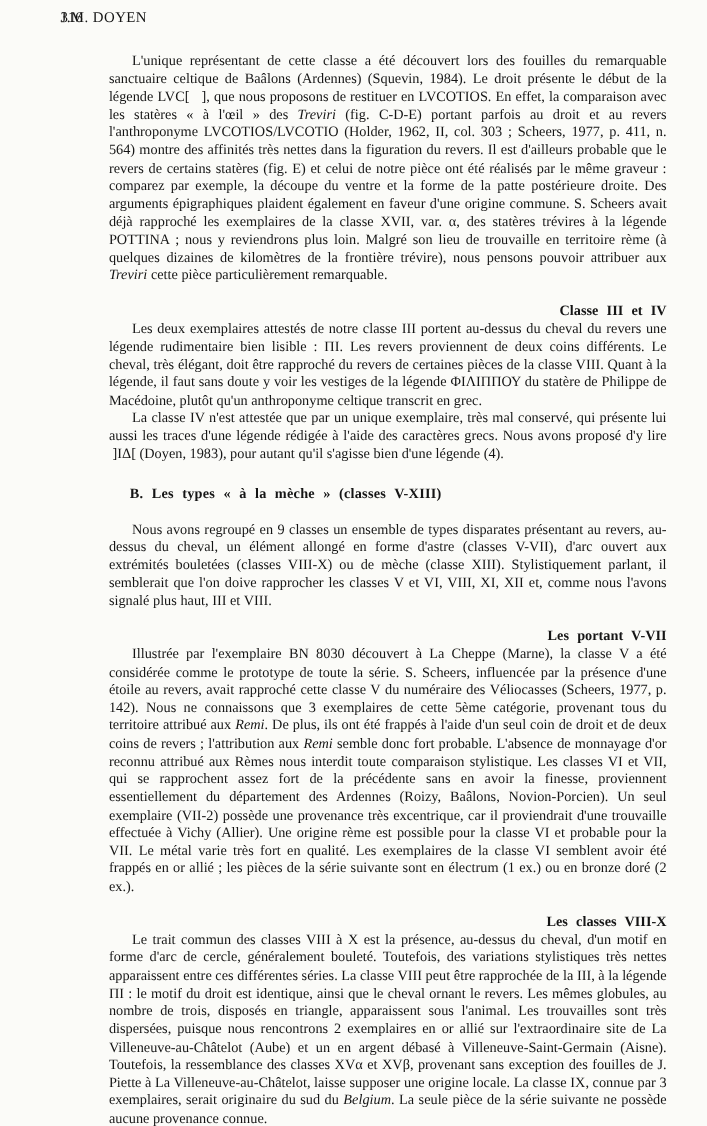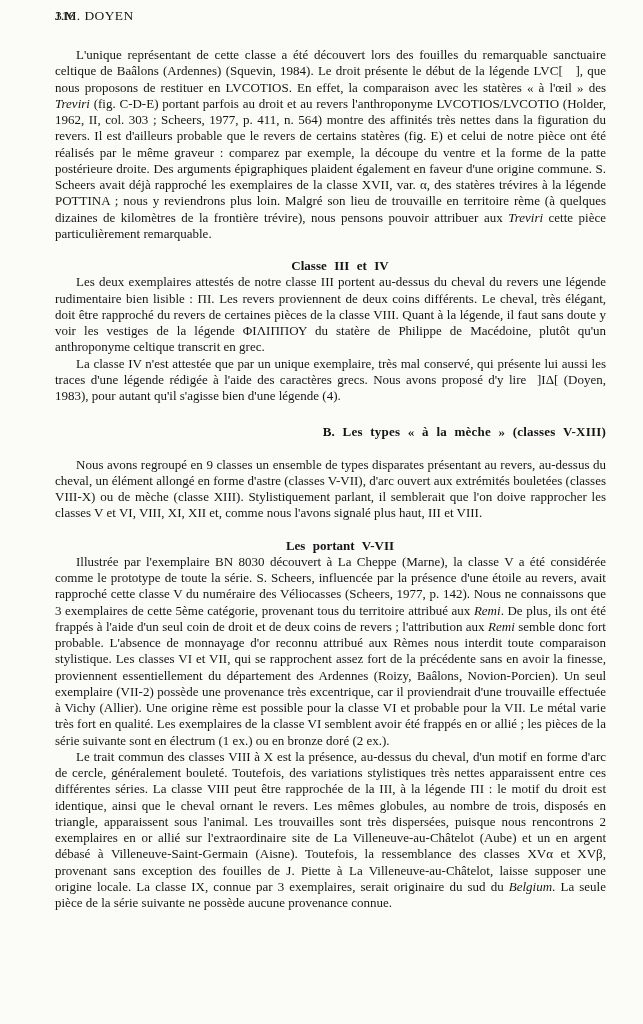--- a/index.html
+++ b/index.html
@@ -36,39 +36,40 @@
     right: 0;
     top: 0;
     text-align: left;
     letter-spacing: 0.4px;
   }
   main.text-block {
     margin-top: 21px;
     text-align: justify;
     font-size: 13px;
     line-height: 16.25px;
+    margin-left: 44px;
   }
   p.body-par {
     margin: 0;
     text-indent: 21px;
   }
   h3.subheading {
     font-size: 13px;
     font-weight: bold;
     margin: 16px 0 0 19px;
     word-spacing: 0.32em;
-    text-align: center;
+    text-align: right;
   }
   h3.section-heading {
     font-size: 13px;
     font-weight: bold;
     margin: 20px 0 16px 19px;
     word-spacing: 0.32em;
     letter-spacing: 0.2px;
-    text-align: right;
+    text-align: left;
   }
   em.latin {
     font-style: italic;
   }
 </style>
 </head>
 <body>
 
 <div class="page">
 
@@ -88,20 +89,21 @@
     <p class="body-par">La classe IV n'est attestée que par un unique exemplaire, très mal conservé, qui présente lui aussi les traces d'une légende rédigée à l'aide des caractères grecs. Nous avons proposé d'y lire &nbsp;]ΙΔ[ (Doyen, 1983), pour autant qu'il s'agisse bien d'une légende (4).</p>
 
     <h3 class="section-heading">B. Les types « à la mèche » (classes V-XIII)</h3>
 
     <p class="body-par">Nous avons regroupé en 9 classes un ensemble de types disparates présentant au revers, au-dessus du cheval, un élément allongé en forme d'astre (classes V-VII), d'arc ouvert aux extrémités bouletées (classes VIII-X) ou de mèche (classe XIII). Stylistiquement parlant, il semblerait que l'on doive rapprocher les classes V et VI, VIII, XI, XII et, comme nous l'avons signalé plus haut, III et VIII.</p>
 
     <h3 class="subheading">Les portant V-VII</h3>
 
     <p class="body-par"><span>Illustrée par l'exemplaire BN 8030 découvert à La Cheppe (Marne), la classe V a été considérée comme le prototype de toute la série. S. Scheers, influencée par la présence d'une étoile au revers, avait rapproché cette classe V du numéraire des Véliocasses (Scheers, 1977, p. 142). Nous ne connaissons que 3 exemplaires de cette 5ème catégorie, provenant tous du territoire attribué aux </span><em class="latin">Remi</em><span>. De plus, ils ont été frappés à l'aide d'un seul coin de droit et de deux coins de revers ; l'attribution aux </span><em class="latin">Remi</em><span> semble donc fort probable. L'absence de monnayage d'or reconnu attribué aux Rèmes nous interdit toute comparaison stylistique. Les classes VI et VII, qui se rapprochent assez fort de la précédente sans en avoir la finesse, proviennent essentiellement du département des Ardennes (Roizy, Baâlons, Novion-Porcien). Un seul exemplaire (VII-2) possède une provenance très excentrique, car il proviendrait d'une trouvaille effectuée à Vichy (Allier). Une origine rème est possible pour la classe VI et probable pour la VII. Le métal varie très fort en qualité. Les exemplaires de la classe VI semblent avoir été frappés en or allié ; les pièces de la série suivante sont en électrum (1 ex.) ou en bronze doré (2 ex.).</span></p>
 
+    <h3 class="subheading">Les classes VIII-X</h3>
 
     <p class="body-par"><span>Le trait commun des classes VIII à X est la présence, au-dessus du cheval, d'un motif en forme d'arc de cercle, généralement bouleté. Toutefois, des variations stylistiques très nettes apparaissent entre ces différentes séries. La classe VIII peut être rapprochée de la III, à la légende ΠΙ : le motif du droit est identique, ainsi que le cheval ornant le revers. Les mêmes globules, au nombre de trois, disposés en triangle, apparaissent sous l'animal. Les trouvailles sont très dispersées, puisque nous rencontrons 2 exemplaires en or allié sur l'extraordinaire site de La Villeneuve-au-Châtelot (Aube) et un en argent débasé à Villeneuve-Saint-Germain (Aisne). Toutefois, la ressemblance des classes XVα et XVβ, provenant sans exception des fouilles de J. Piette à La Villeneuve-au-Châtelot, laisse supposer une origine locale. La classe IX, connue par 3 exemplaires, serait originaire du sud du </span><em class="latin">Belgium</em><span>. La seule pièce de la série suivante ne possède aucune provenance connue.</span></p>
 
 
 
   </main>
 
 </div>
 
 </body></html>

